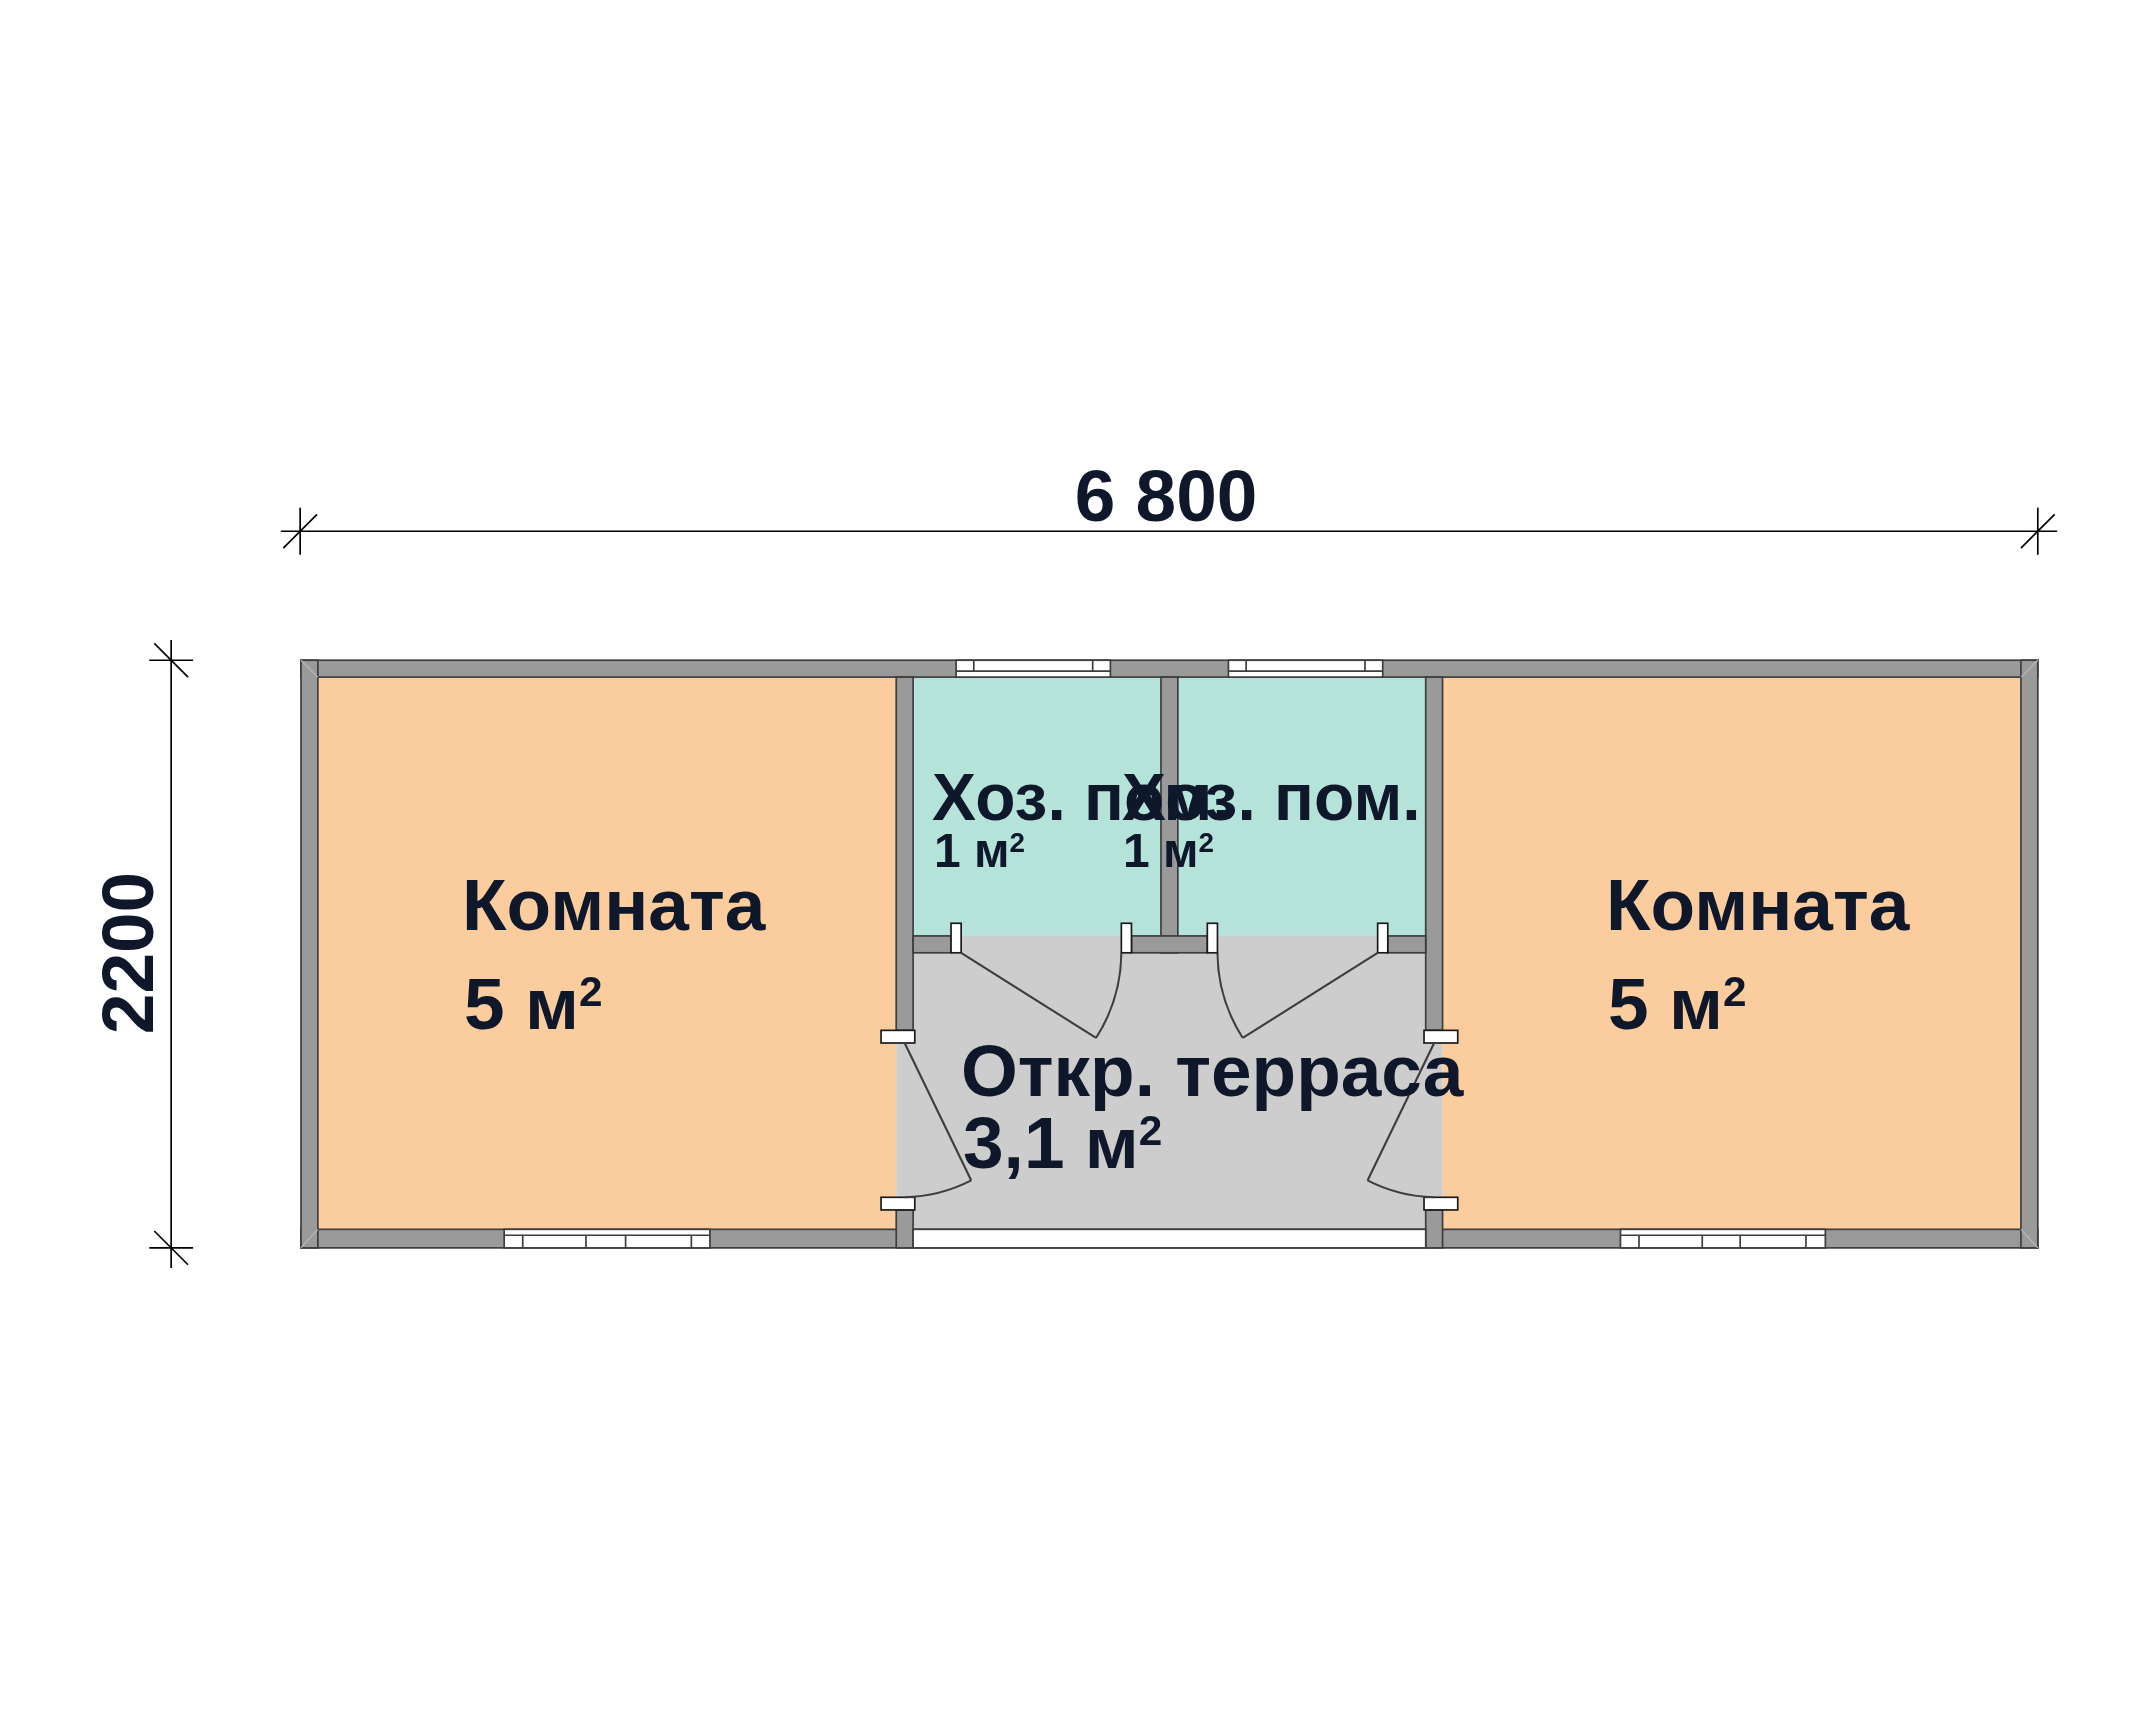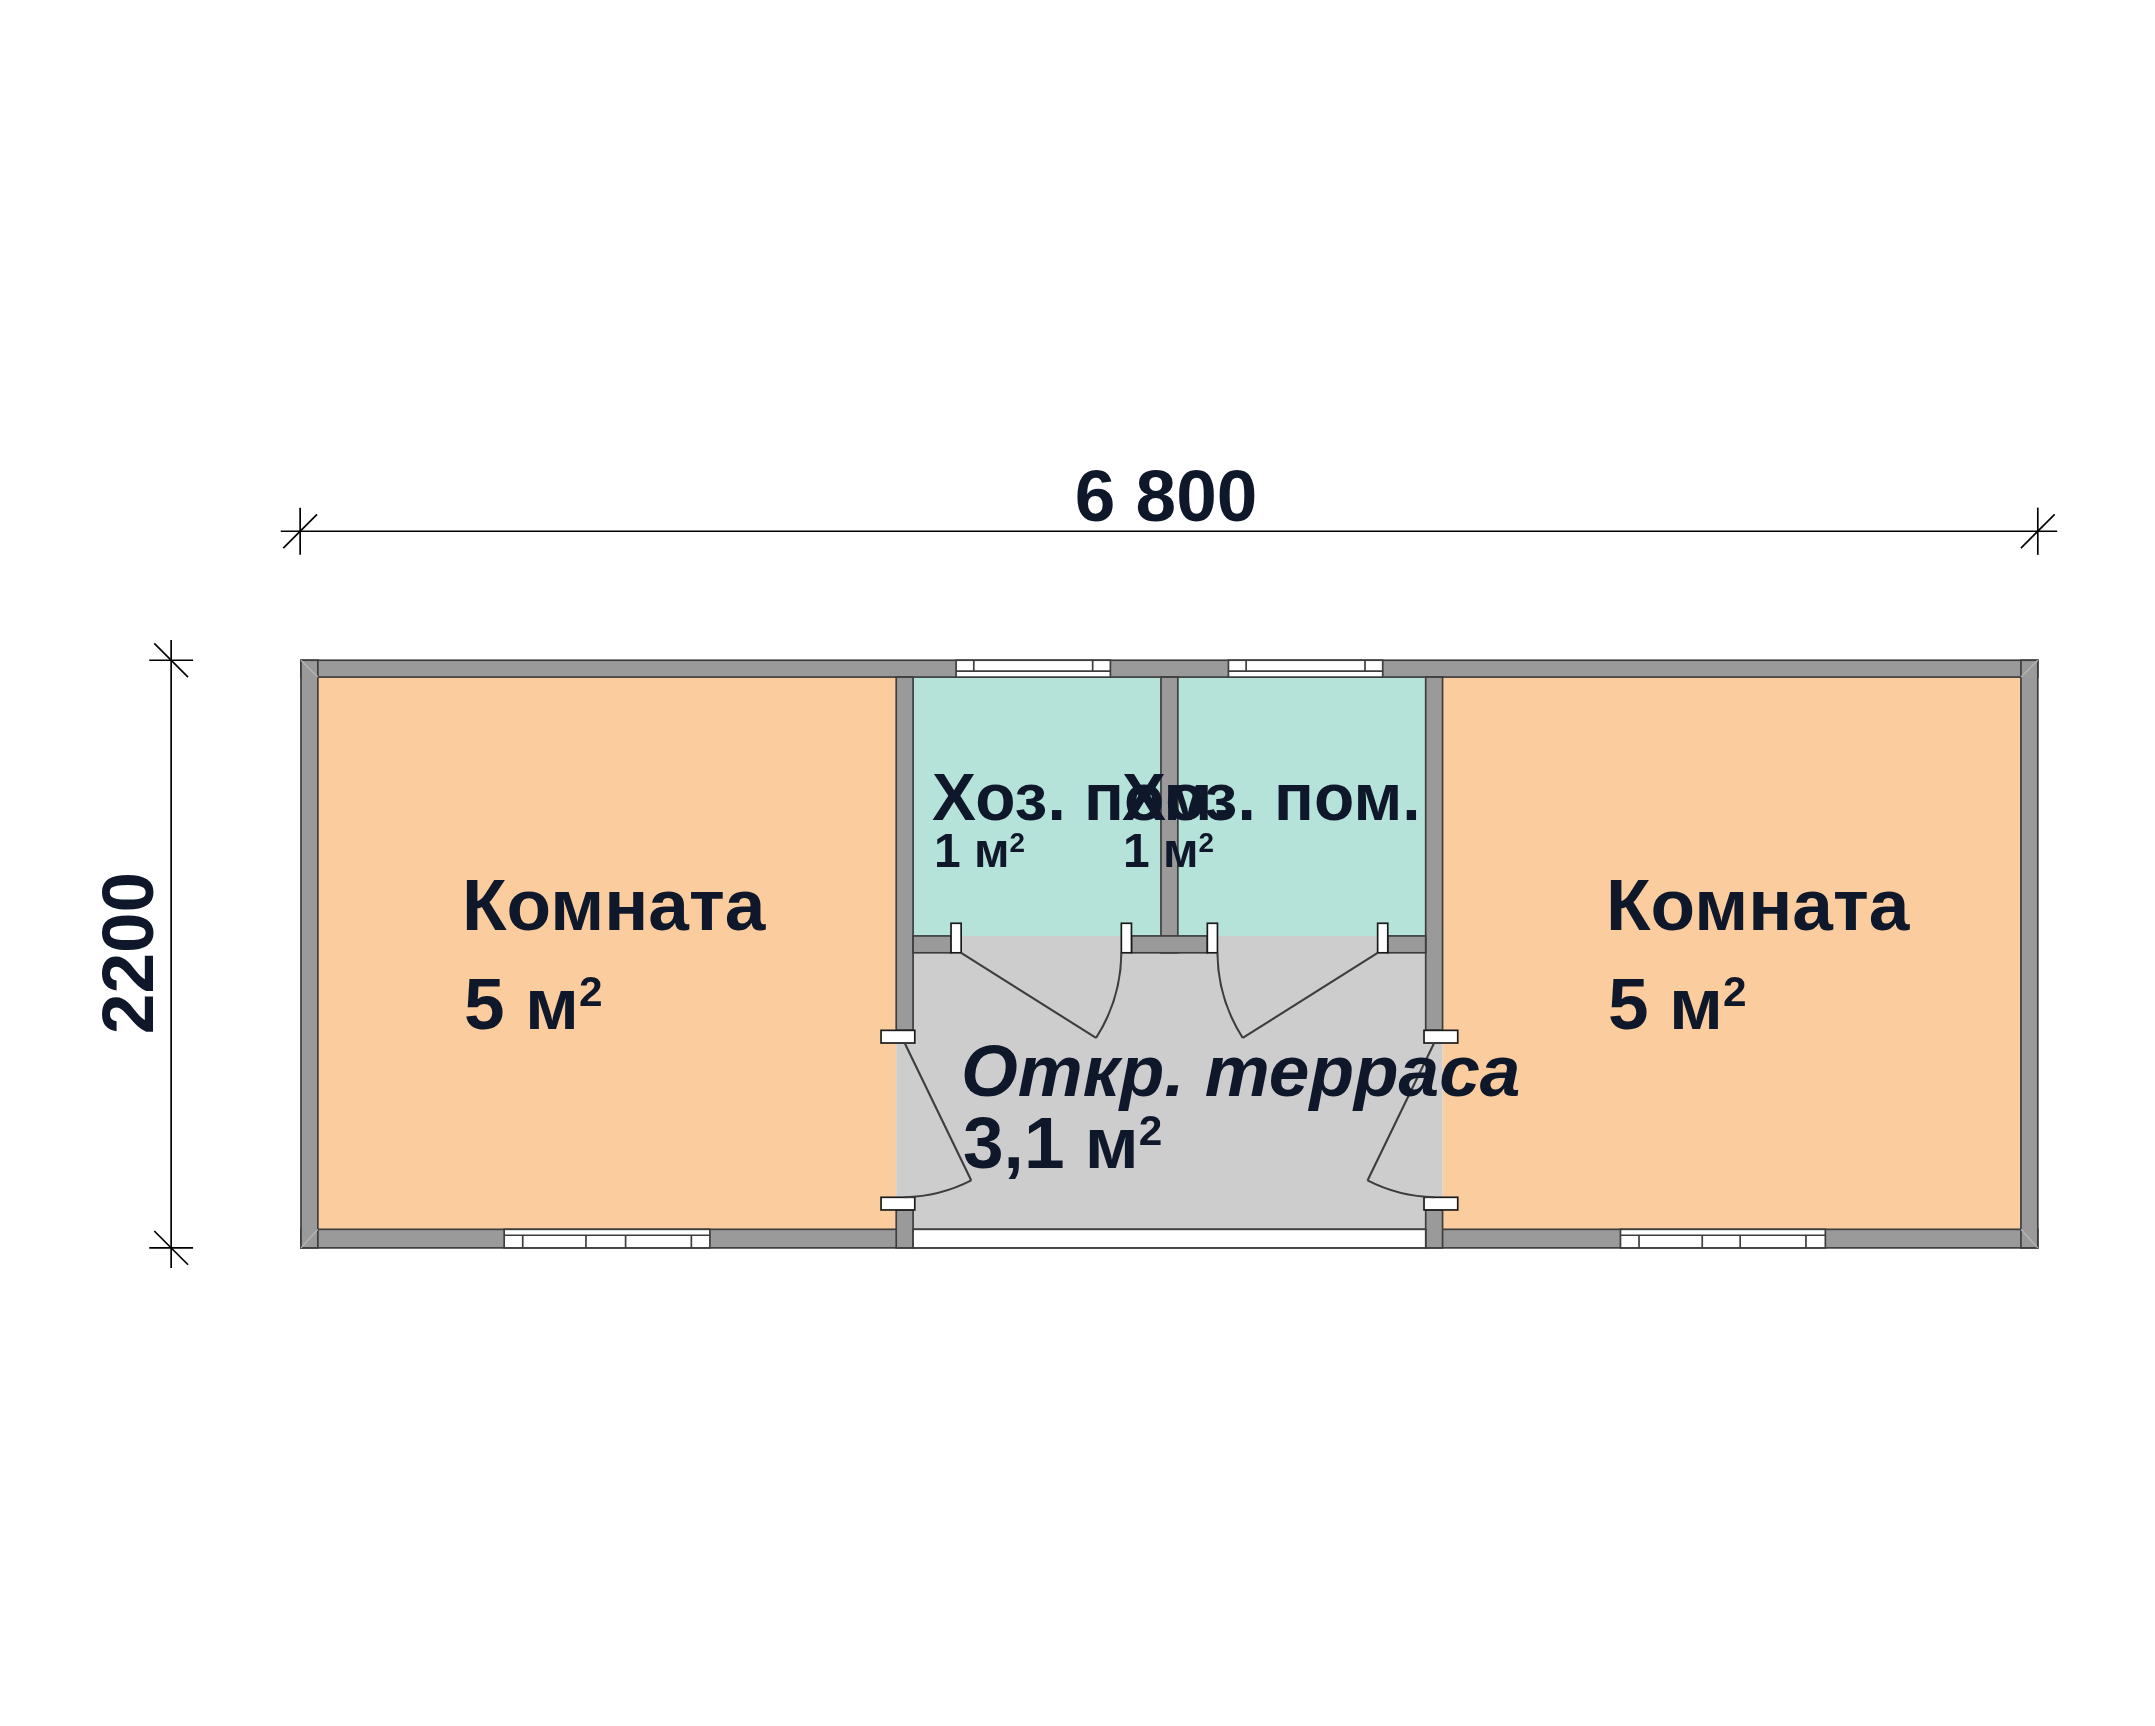--- a/index.html
+++ b/index.html
@@ -183,19 +183,19 @@
   <div class="label fs-mid" style="left:932px;top:764px;">Хоз. пом.</div>
   <div class="label fs-small" style="left:934px;top:827px;">
     <span>1 м</span><span class="sup">2</span>
   </div>
 
   <div class="label fs-mid" style="left:1122px;top:764px;">Хоз. пом.</div>
   <div class="label fs-small" style="left:1123px;top:827px;">
     <span>1 м</span><span class="sup">2</span>
   </div>
 
-  <div class="label fs-big" style="left:961px;top:1034px;font-style:italic;">Откр. терраса</div>
+  <div class="label fs-big" style="left:961px;top:1034px;">Откр. терраса</div>
   <div class="label fs-big" style="left:963px;top:1106px;">
     <span>3,1 м</span><span class="sup">2</span>
   </div>
 
 </div>
 
 
 </body></html>

